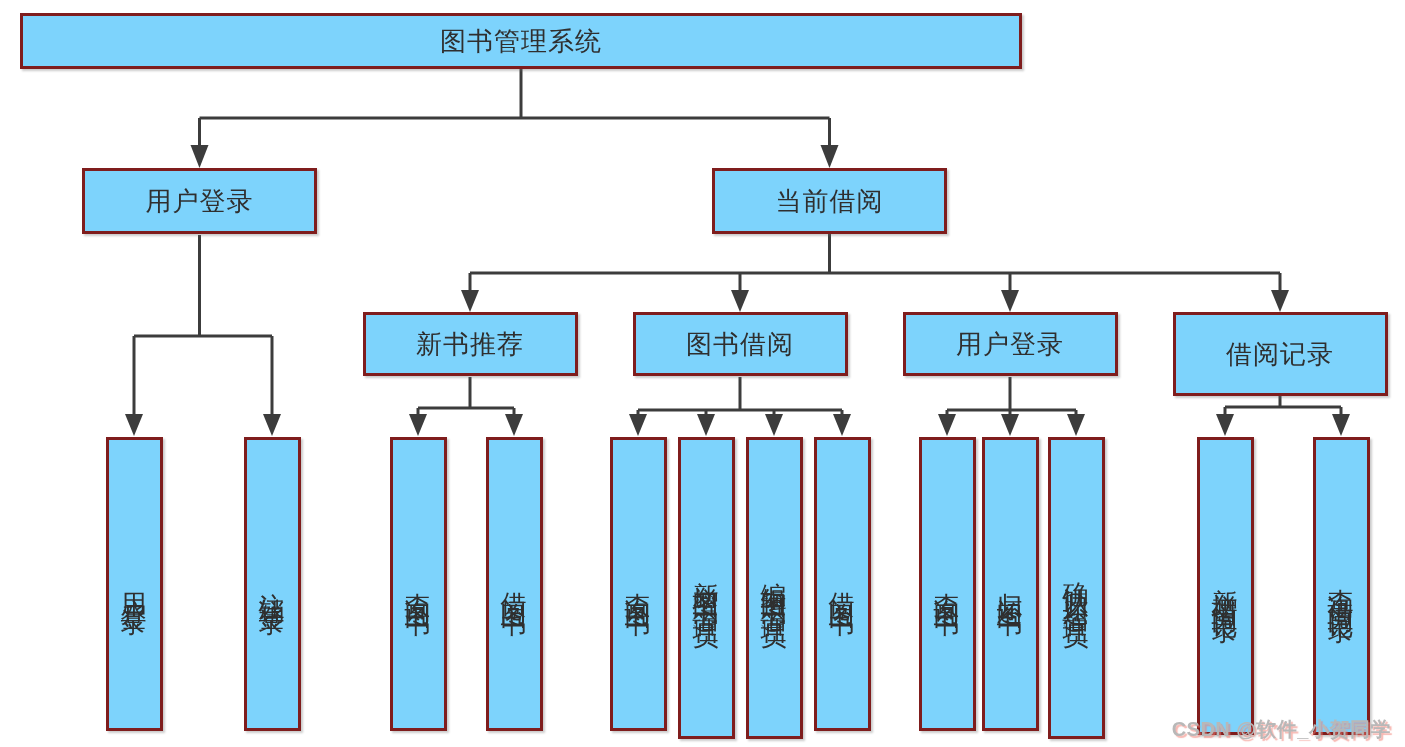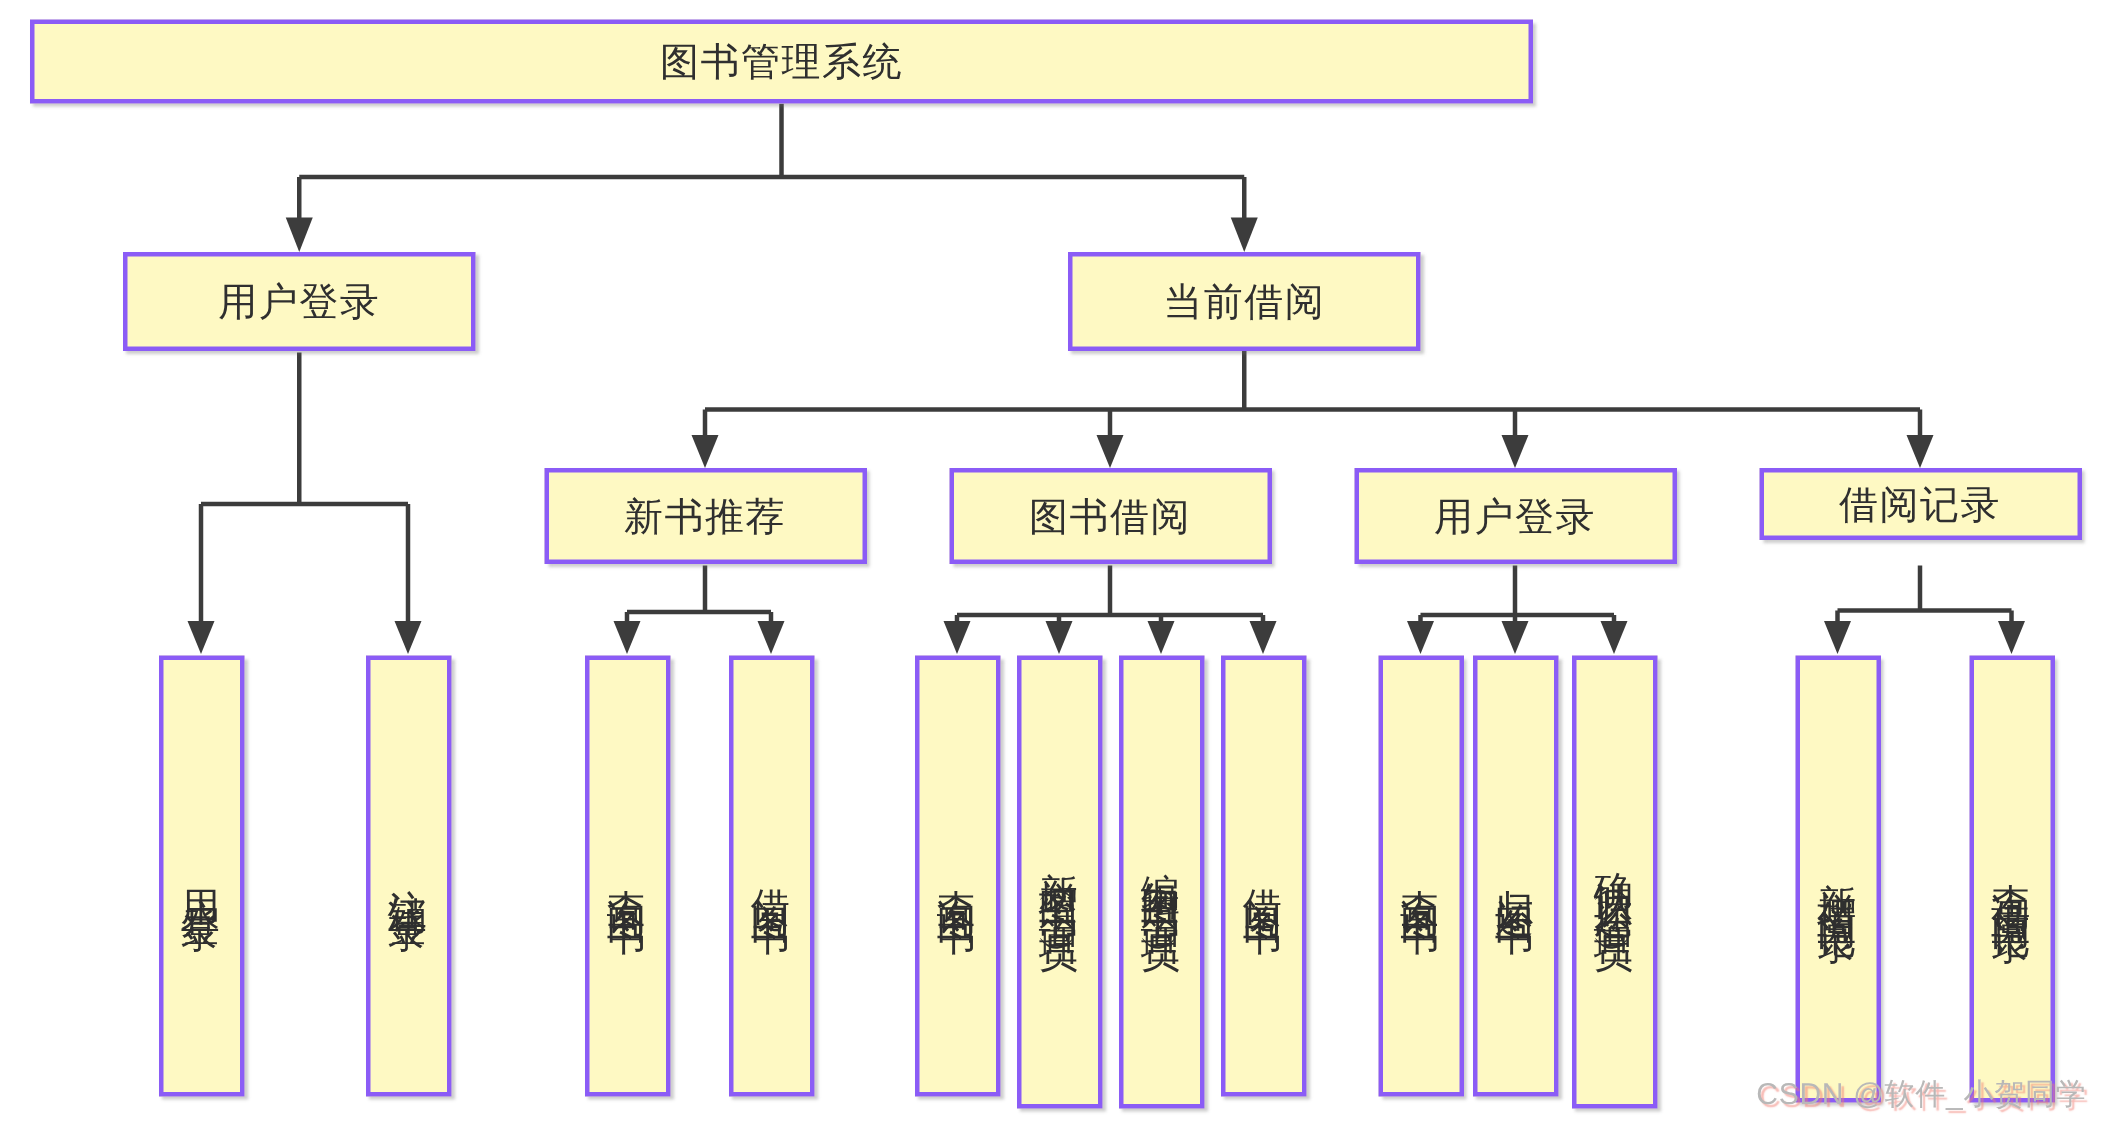--- a/index.html
+++ b/index.html
@@ -7,22 +7,22 @@
     position:relative;
     width:1405px;height:747px;
     background:#ffffff;
     overflow:hidden;
     font-family:"Liberation Sans","DejaVu Sans",sans-serif;
   }
   #wires{position:absolute;left:0;top:0;z-index:1;}
   .box{
     position:absolute;
     box-sizing:border-box;
-    background:#fef9c3;
-    border:3px solid #8b5cf6;
+    background:#7dd3fc;
+    border:3px solid #7f1d1d;
     display:flex;
     align-items:center;
     justify-content:center;
     color:#2f2f2f;
     font-size:26px;
     line-height:1;
     z-index:2;
     box-shadow:2px 2px 2px rgba(110,110,110,0.35);
   }
   .h{letter-spacing:1px;}
@@ -34,20 +34,21 @@
   #watermark{
     position:absolute;
     top:716px;
     right:14px;
     z-index:3;
     font-size:20px;
     letter-spacing:0.5px;
     color:#b8b8b8;
     text-shadow:2px 2px 1px rgba(240,125,115,0.55);
     white-space:nowrap;
+    font-weight:bold;
   }
 </style>
 </head>
 <body>
 
 <div id="stage">
 
   <svg id="wires" width="1405" height="747" viewBox="0 0 1405 747">
     <g stroke="#3c3c3c" stroke-width="3" fill="none">
 
@@ -115,21 +116,21 @@
   </svg>
 
   <div class="box h" style="left:20px;top:13px;width:1002px;height:56px">图书管理系统</div>
 
   <div class="box h" style="left:82px;top:168px;width:235px;height:66px">用户登录</div>
   <div class="box h" style="left:712px;top:168px;width:235px;height:66px">当前借阅</div>
 
   <div class="box h" style="left:632.5px;top:312px;width:215px;height:64px">图书借阅</div>
   <div class="box h" style="left:362.5px;top:312px;width:215px;height:64px">新书推荐</div>
   <div class="box h" style="left:902.5px;top:312px;width:215px;height:64px">用户登录</div>
-  <div class="box h" style="left:1172.5px;top:312px;width:215px;height:48px">借阅记录</div>
+  <div class="box h" style="left:1172.5px;top:312px;width:215px;height:84px">借阅记录</div>
 
   <div class="box v" style="left:105.5px;top:437px;width:57px;height:294px">用户登录</div>
   <div class="box v" style="left:243.5px;top:437px;width:57px;height:294px">注销登录</div>
 
   <div class="box v" style="left:389.5px;top:437px;width:57px;height:294px">查询图书</div>
   <div class="box v" style="left:485.5px;top:437px;width:57px;height:294px">借阅图书</div>
 
   <div class="box v" style="left:609.5px;top:437px;width:57px;height:294px">查询图书</div>
   <div class="box v" style="left:677.5px;top:437px;width:57px;height:302px">新增图书（管理员）</div>
   <div class="box v" style="left:745.5px;top:437px;width:57px;height:302px">编辑图书（管理员）</div>

